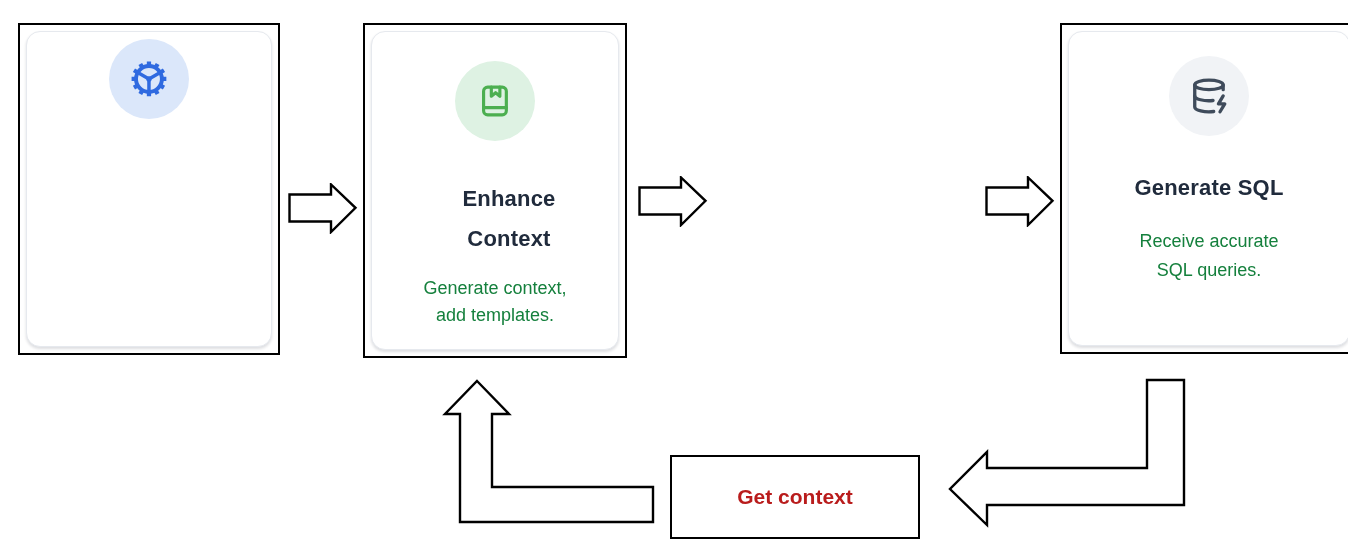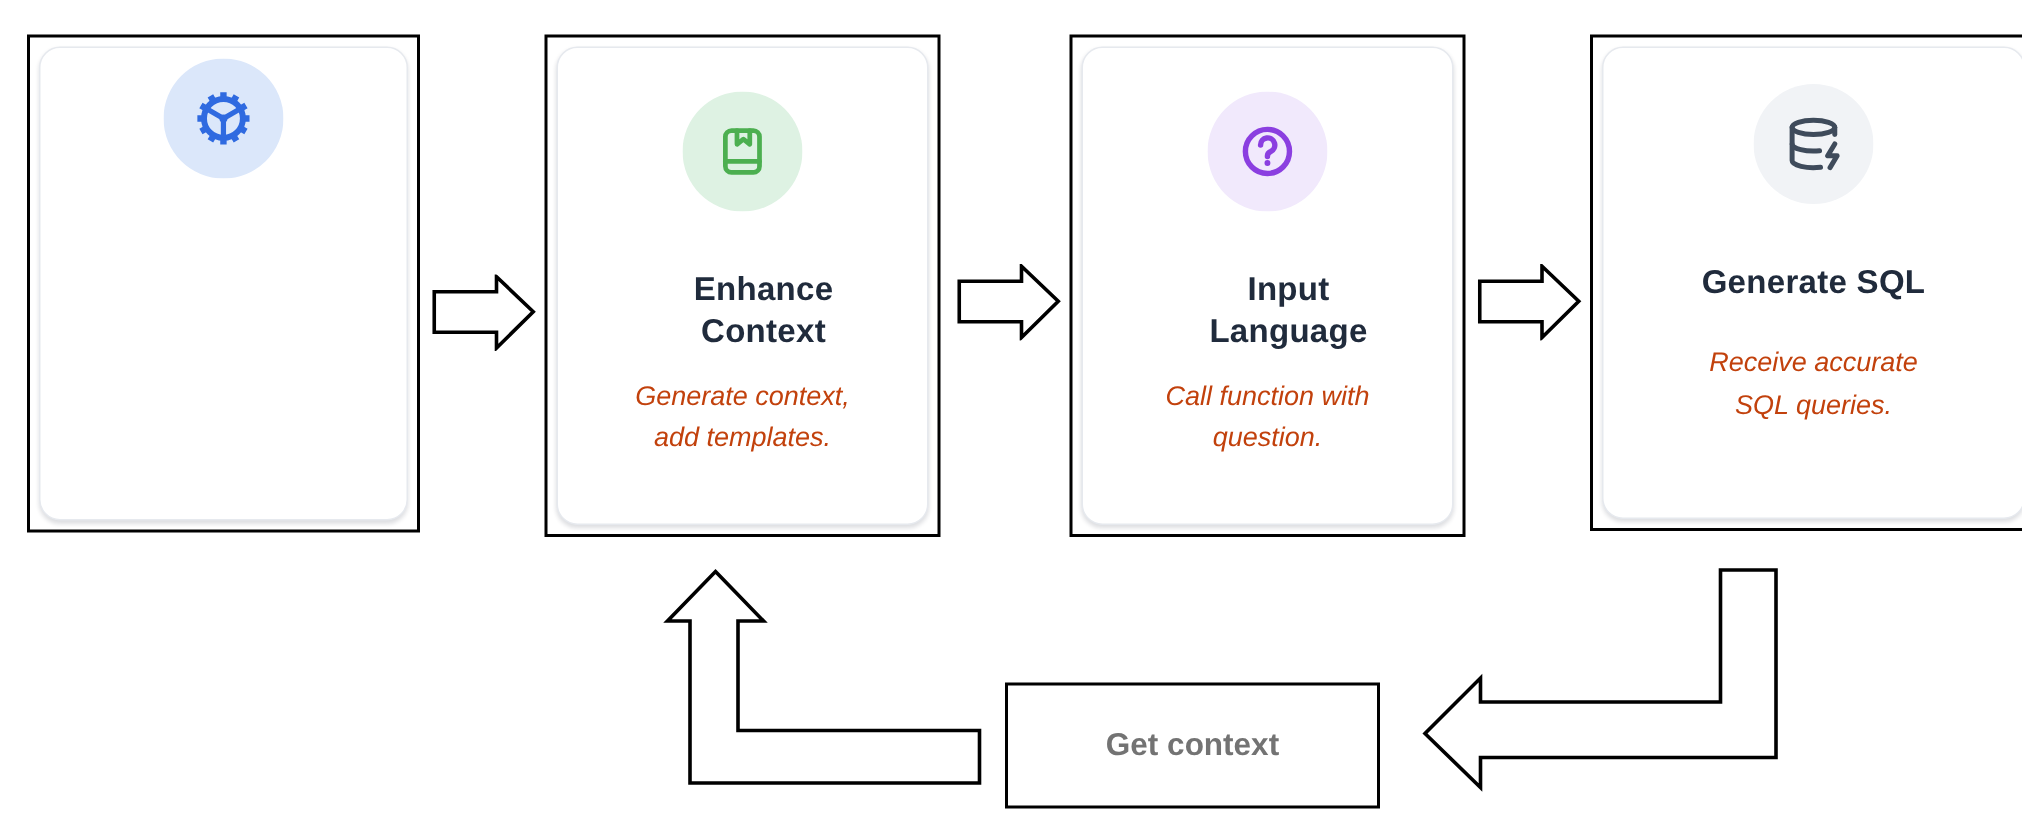--- a/index.html
+++ b/index.html
@@ -14,23 +14,23 @@
     position:absolute;inset:6px;border-radius:14px;background:#fff;
     border:1px solid #e6e9ee;box-shadow:0 2px 3px rgba(16,24,40,.14);
     display:flex;flex-direction:column;align-items:center;text-align:center;
     box-sizing:border-box;
   }
   .icon-badge{flex:0 0 auto;}
   .card-title{
     font-size:22px;font-weight:700;color:#202b3c;line-height:37px;
     white-space:pre-line;letter-spacing:.2px;
   }
-  .c23 .card-title{line-height:28px;margin-left:28px;}
+  .c23 .card-title{line-height:40px;margin-left:28px;}
   .card-desc{
-    font-size:18px;color:#c2410c;line-height:29px;white-space:pre-line;font-style:italic;
+    font-size:18px;color:#15803d;line-height:29px;white-space:pre-line;
   }
   .c23 .card-desc{line-height:27px;}
   #card1{left:18px;top:23px;width:262px;height:332px;}
   #card2{left:363px;top:23px;width:264px;height:335px;}
   #card3{left:713px;top:23px;width:264px;height:335px;}
   #card4{left:1060px;top:23px;width:298px;height:331px;}
   #card1 .icon-badge{margin-top:7px;}
   #card1 .card-title{margin-top:42px;}
   #card1 .card-desc{margin-top:24px;}
   #card2 .icon-badge,#card3 .icon-badge{margin-top:29px;}
@@ -41,21 +41,21 @@
   #card4 .card-desc{margin-top:21px;}
   .flow-arrow{position:absolute;}
   #arrow1{left:288px;top:183px;}
   #arrow2{left:638px;top:176px;}
   #arrow3{left:985px;top:176px;}
   .loop-svg{position:absolute;left:0;top:0;pointer-events:none;}
   .loop-box{
     position:absolute;left:670px;top:455px;width:250px;height:84px;
     box-sizing:border-box;border:2.2px solid #000;background:#fff;
     display:flex;align-items:center;justify-content:center;
-    font-size:21px;font-weight:700;color:#737373;
+    font-size:21px;font-weight:700;color:#b91c1c;
   }
 </style>
 </head>
 <body>
 
 <div class="canvas">
 
   <div class="card" id="card1">
     <div class="card-inner">
       <svg class="icon-badge" width="80" height="80" viewBox="0 0 80 80">
@@ -80,36 +80,20 @@
           <path d="M9.7 3.2v5.8l2.7-2.2 2.7 2.2V3.2"></path>
         </g>
       </svg>
       <div class="card-title">Enhance
 Context</div>
       <div class="card-desc">Generate context,
 add templates.</div>
     </div>
   </div>
 
-  <div class="card c23" id="card3">
-    <div class="card-inner">
-      <svg class="icon-badge" width="80" height="80" viewBox="0 0 80 80">
-        <circle cx="40" cy="40" r="40" fill="#f1e9fc"></circle>
-        <g transform="translate(21,21) scale(1.58)" fill="none" stroke-width="2.3" stroke-linecap="round" stroke="#8b3fe0">
-          <circle cx="12" cy="12" r="9.3"></circle>
-          <path d="M9.1 9.3a3 3 0 1 1 4.3 2.7c-.9.4-1.4 1-1.4 1.9v.2"></path>
-          <circle cx="12" cy="16.9" r="1.25" stroke="none" fill="#8b3fe0"></circle>
-        </g>
-      </svg>
-      <div class="card-title">Input
-Language</div>
-      <div class="card-desc">Call function with
-question.</div>
-    </div>
-  </div>
 
   <div class="card" id="card4">
     <div class="card-inner">
       <svg class="icon-badge" width="80" height="80" viewBox="0 0 80 80">
         <circle cx="40" cy="40" r="40" fill="#f1f3f6"></circle>
         <g transform="translate(21,21) scale(1.58)" fill="none" stroke-width="2.1" stroke-linecap="round" stroke-linejoin="round" stroke="#3f4b5b">
           <ellipse cx="12" cy="5" rx="9" ry="3"></ellipse>
           <path d="M3 5v14a9 3 0 0 0 12 2.84"></path>
           <path d="M21 5v3"></path>
           <path d="M21 12l-3 5h4l-3 5"></path>

